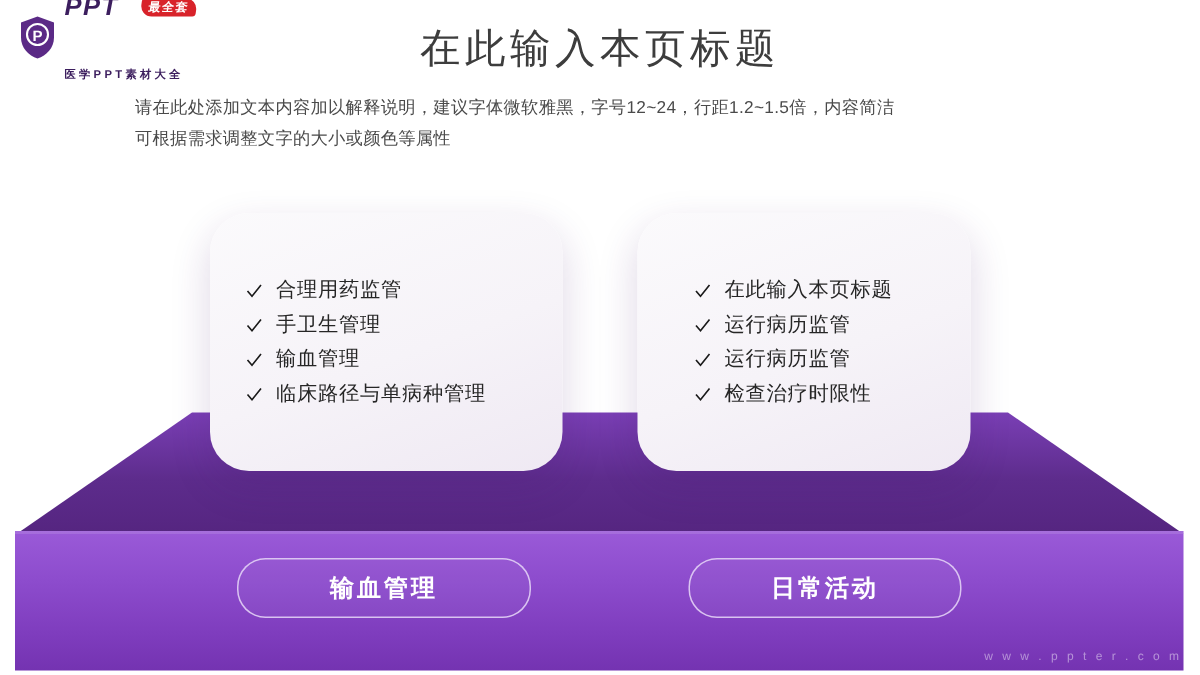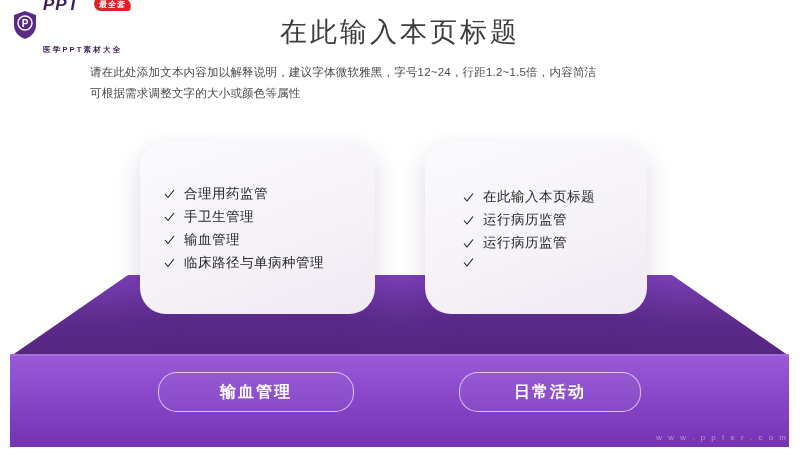--- a/index.html
+++ b/index.html
@@ -169,20 +169,21 @@
             </svg>
         </span>
         <span>运行病历监管</span>
       </div>
       <div class="item">
         <span class="tick">
           <svg width="11" height="11" viewBox="0 0 11 11">
               <path d="M1 5.5 L4 9 L10 1.5" fill="none" stroke="#1a1a1a" stroke-width="1.1"></path>
             </svg>
         </span>
+        <span>检查治疗时限性</span>
       </div>
     </div>
   </div>
 
   <div class="pill one">输血管理</div>
   <div class="pill two">日常活动</div>
 
   <div class="watermark">w w w . p p t e r . c o m</div>
 
 </div>

